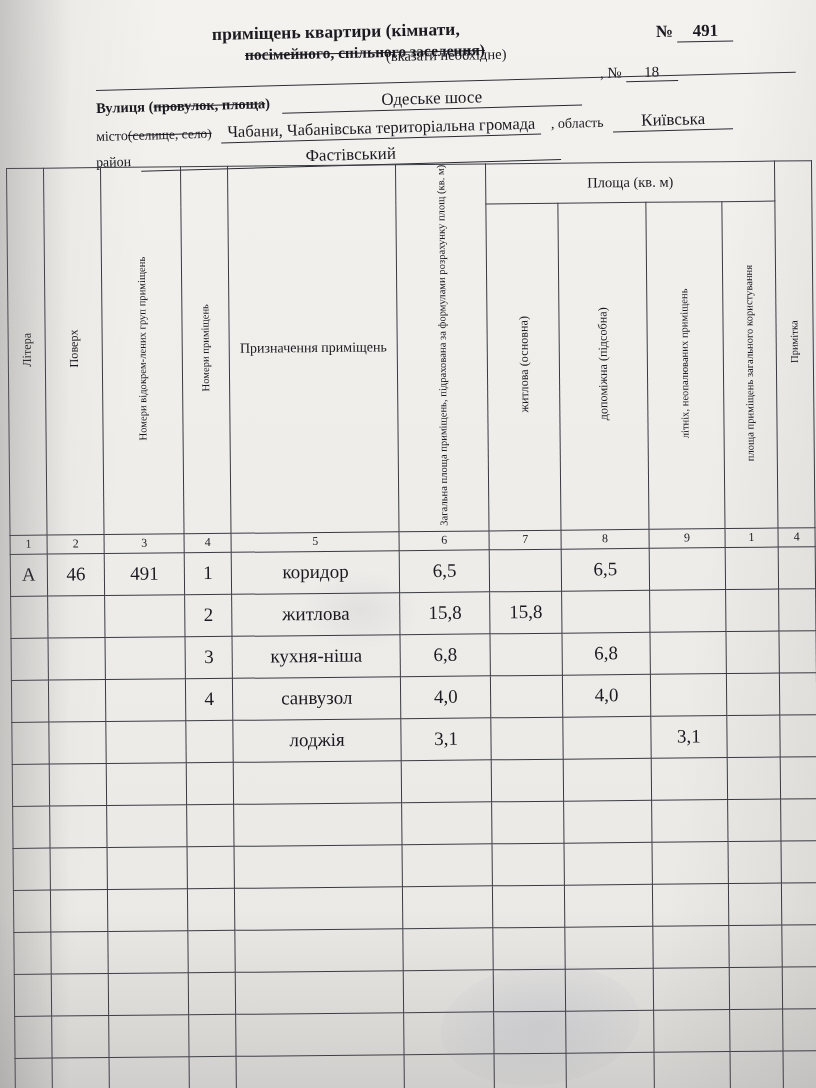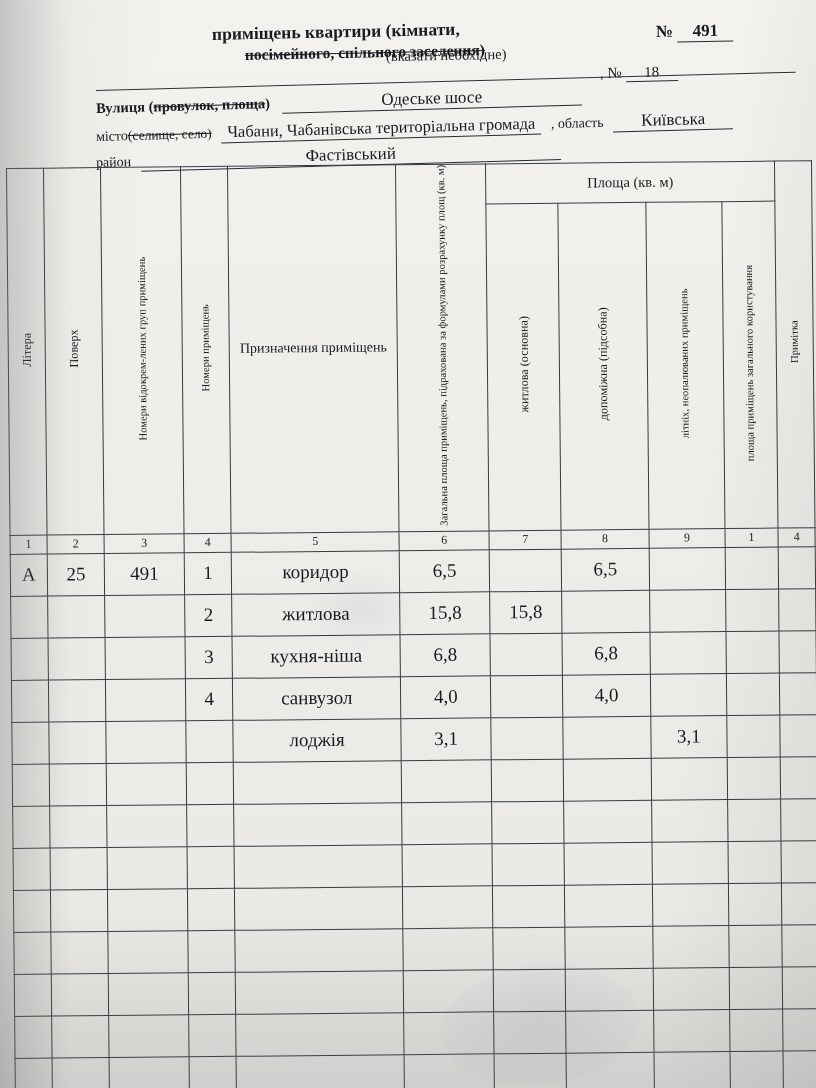--- a/index.html
+++ b/index.html
@@ -244,21 +244,21 @@
       <td>8</td>
       <td>9</td>
       <td>1</td>
       <td>4</td>
     </tr>
 
     </tbody>
       <tbody id="data-body">
         <tr class="datarow">
           <td>А</td>
-          <td>25</td>
+          <td>46</td>
           <td>491</td>
           <td>1</td>
           <td class="cell-name">коридор</td>
           <td>6,5</td>
           <td></td>
           <td>6,5</td>
           <td></td>
           <td></td>
           <td></td>
         </tr>

